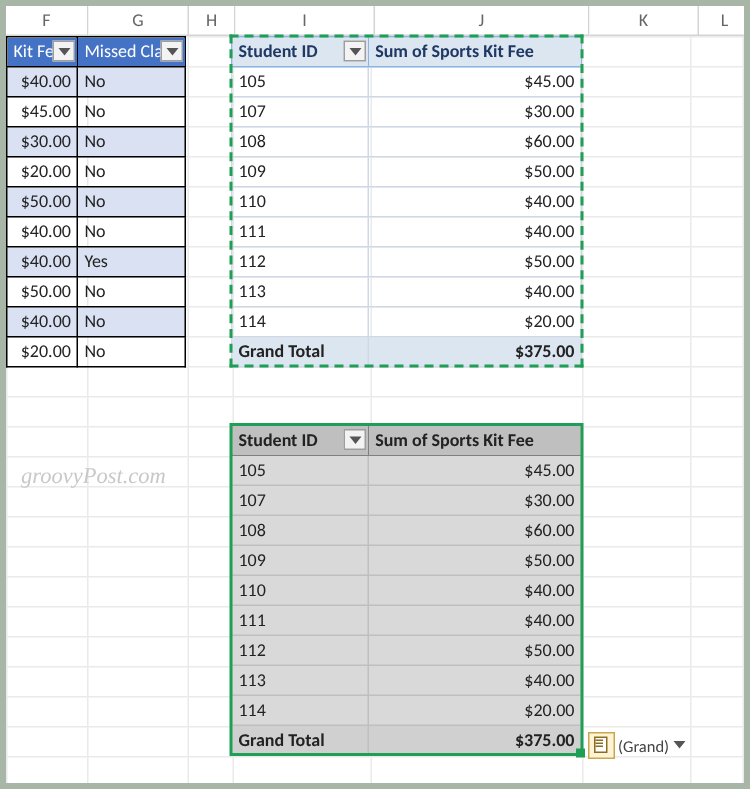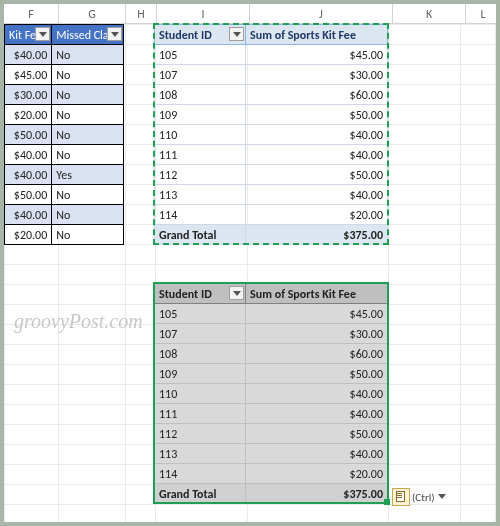--- a/index.html
+++ b/index.html
@@ -46,21 +46,21 @@
 
   
   .smarttag{position:absolute;left:388px;top:484px;height:18px;display:flex;align-items:center;gap:2px}
   .smarttag .ico{width:18px;height:18px;border:1px solid #c7a84e;background:#fff3d6;position:relative;box-sizing:border-box}
   .smarttag .ico::before{content:"";position:absolute;left:3px;top:2px;width:7px;height:9px;border:1px solid #8a6d1f;background:#fff}
   .smarttag .ico::after{content:"";position:absolute;left:4px;top:4px;width:5px;height:1px;background:#8a6d1f;box-shadow:0 2px 0 #8a6d1f,0 4px 0 #8a6d1f}
   .smarttag .lbl{font-size:11px;color:#444}
   .smarttag .dd{width:8px;height:8px;margin-left:1px;position:relative}
   .smarttag .dd::after{content:"";position:absolute;left:0;top:1px;border-left:4px solid transparent;border-right:4px solid transparent;border-top:5px solid #555}
 
-  .watermark{position:absolute;left:10px;top:306px;color:#c8c8c8;font-family:Georgia,serif;font-style:italic;font-size:20px;pointer-events:none}
+  .watermark{position:absolute;left:10px;top:306px;color:#c8c8c8;font-family:Georgia,serif;font-style:italic;font-size:15px;pointer-events:none}
 
   th .filter-btn{cursor:pointer}
 </style>
 </head>
 <body>
 
 <div id="stage">
 
   <div class="colheads">
     <div class="colhead wF">F</div>
@@ -476,18 +476,18 @@
             <td class="wI">Grand Total</td>
             <td class="money wJ">$375.00</td>
           </tr>
         </tbody>
     </table>
   </div>
   <div class="sel"></div>
 
   <div class="smarttag">
     <span class="ico"></span>
-    <span class="lbl">(Ctrl) </span>
+    <span class="lbl">(Grand) </span>
     <span class="dd"></span>
   </div>
 
   <div class="watermark">groovyPost.com</div>
 </div>
 
 </body></html>

